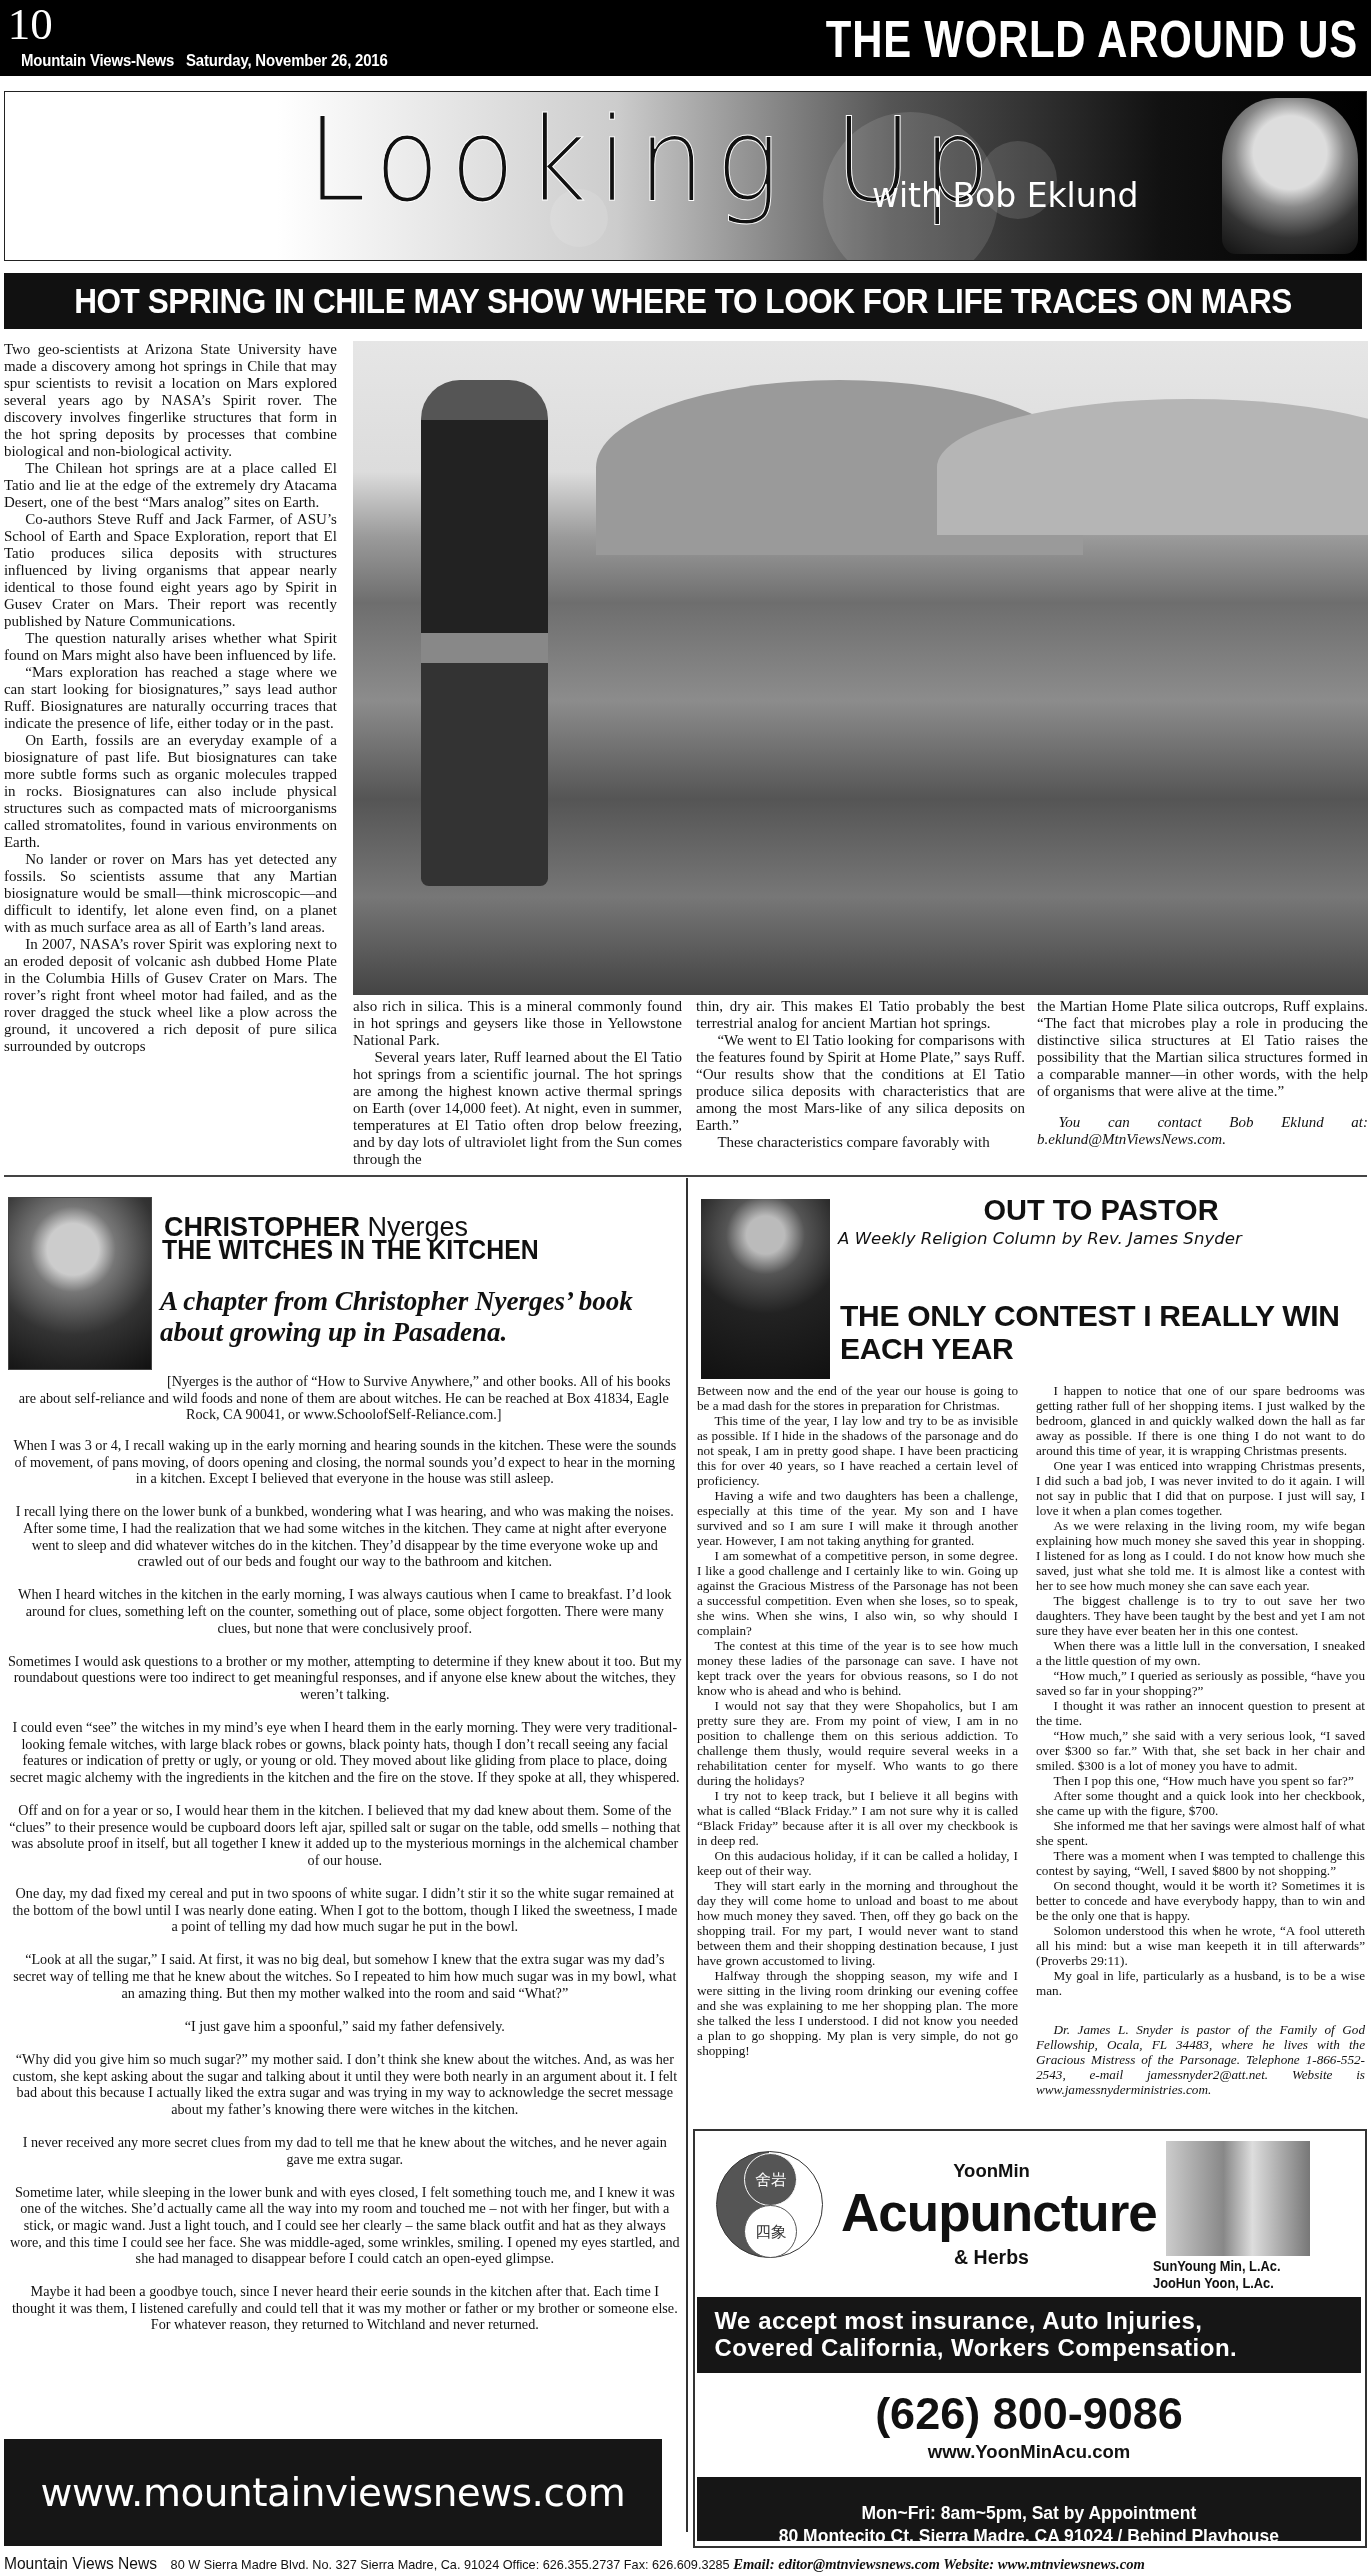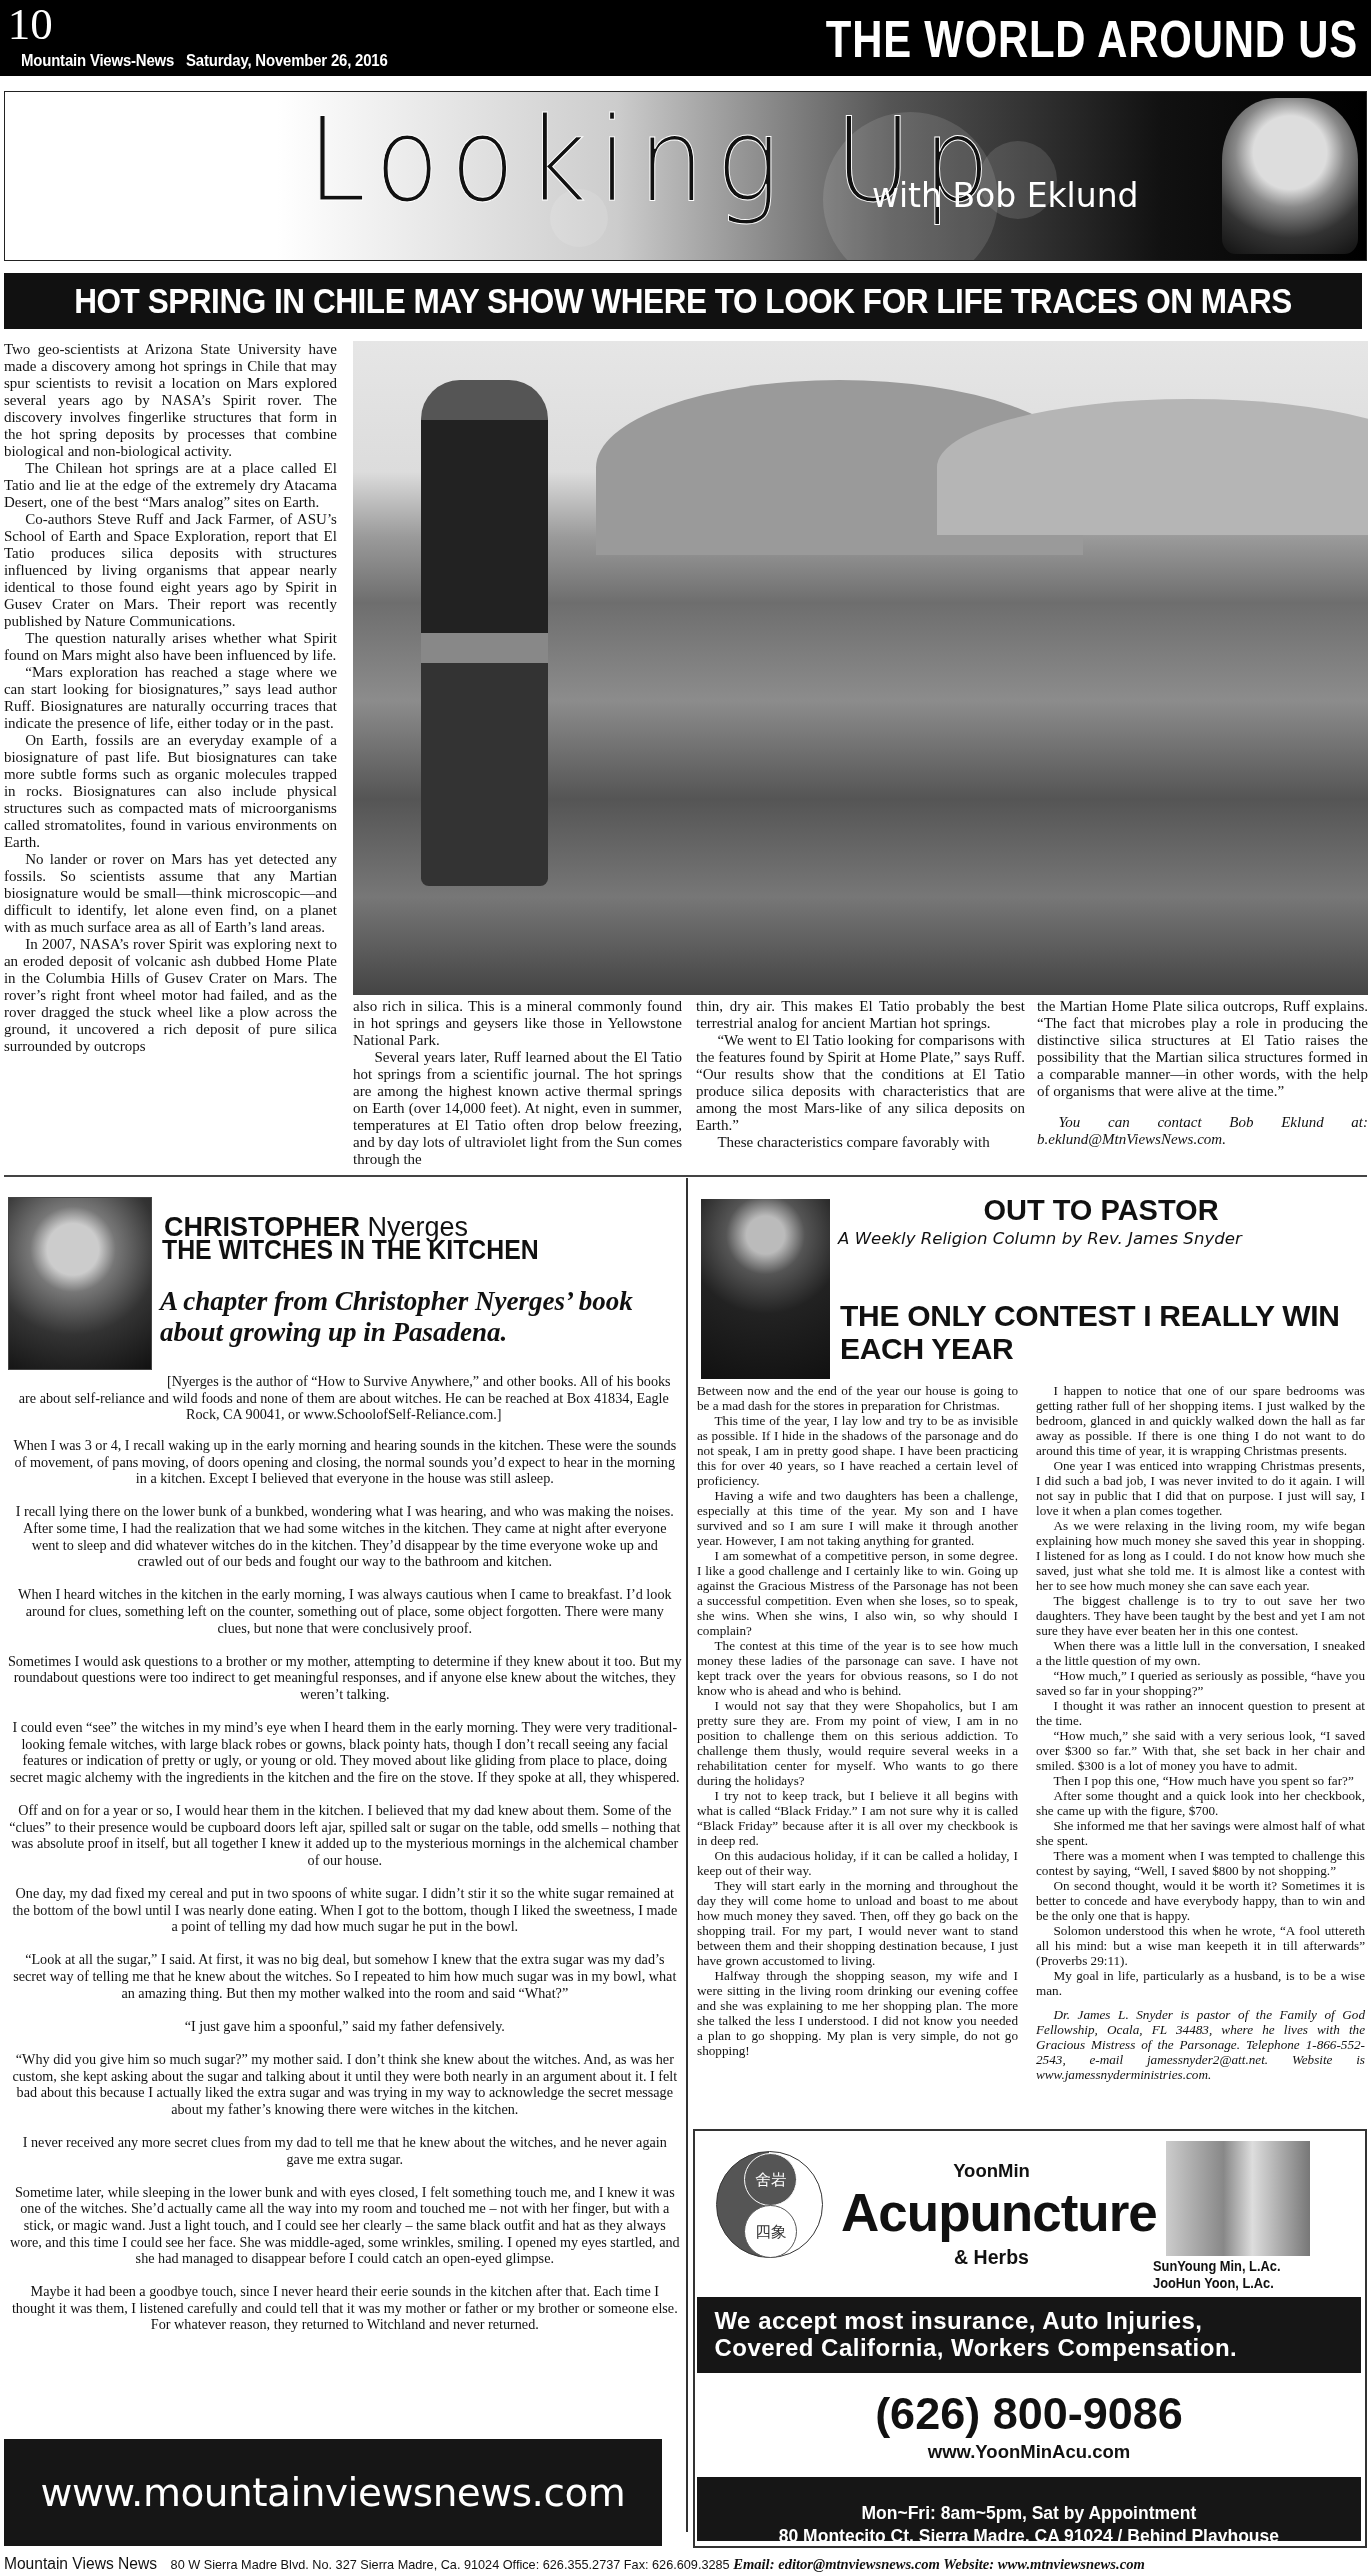--- a/index.html
+++ b/index.html
@@ -52,21 +52,21 @@
 
 #snyder-photo{left:701px;top:1199px;width:129px;height:180px;background:radial-gradient(circle at 50% 20%,#bbb 0 12%,#555 25%,#222 50%,#111 100%)}
 #snyder-kicker{left:838px;top:1194px;width:526px;text-align:center;font-family:"Liberation Sans",sans-serif;font-weight:bold;font-size:29px}
 #snyder-tagline{left:838px;top:1229px;width:526px;text-align:left;font-family:"DejaVu Sans",sans-serif;font-style:italic;font-size:16.6px}
 #snyder-title{left:840px;top:1299px;width:526px;font-family:"Liberation Sans",sans-serif;font-weight:bold;font-size:30px;line-height:33px;letter-spacing:-0.3px}
 #snyder-col1{left:697px;top:1383px;width:321px}
 #snyder-col2{left:1036px;top:1383px;width:329px}
 .scol{font-size:13.2px;line-height:15px;text-align:justify}
 .scol p{text-indent:17.5px}
 .scol p.noind{text-indent:0}
-#snyder-bio{font-style:italic;margin-top:9px}
+#snyder-bio{font-style:italic;margin-top:24px}
 
 #ad{left:693px;top:2129px;width:674px;height:419px;border:2.9px double #333;background:#fff}
 #ad-logo{left:21.4px;top:19.5px;width:107px;height:107px;border-radius:50%;border:1px solid #333;background:linear-gradient(90deg,#555 50%,#fff 50%)}
 #ad-logo .dot{position:absolute;left:27px;width:53px;height:53px;border-radius:50%;font-size:15.6px;line-height:53px;text-align:center;font-family:"DejaVu Sans",sans-serif}
 #ad-logo .d1{top:1.9px;background:#555;color:#fff;border:1.9px solid #fff}
 #ad-logo .d2{top:53px;background:#fff;color:#333;border:1.9px solid #555}
 #ad-brand{left:175px;top:29px;width:243px;text-align:center;font-family:Liberation Sans, sans-serif;font-weight:bold;font-size:18.5px}
 #ad-name{left:146px;top:51px;width:302px;text-align:center;font-family:"Liberation Sans",sans-serif;font-weight:bold;font-size:53px;letter-spacing:-1px}
 #ad-herbs{left:175px;top:115px;width:243px;text-align:center;font-family:"Liberation Sans",sans-serif;font-weight:bold;font-size:19.5px}
 #ad-staff-photo{left:471px;top:9.7px;width:144px;height:115px;background:linear-gradient(90deg,#ccc,#888 40%,#ddd 60%,#777)}

